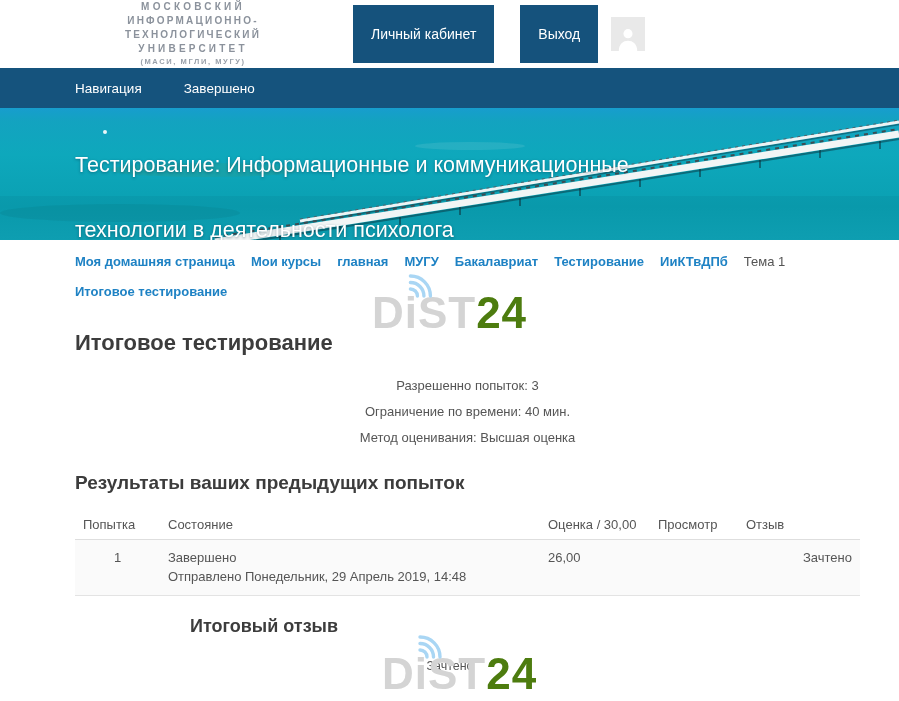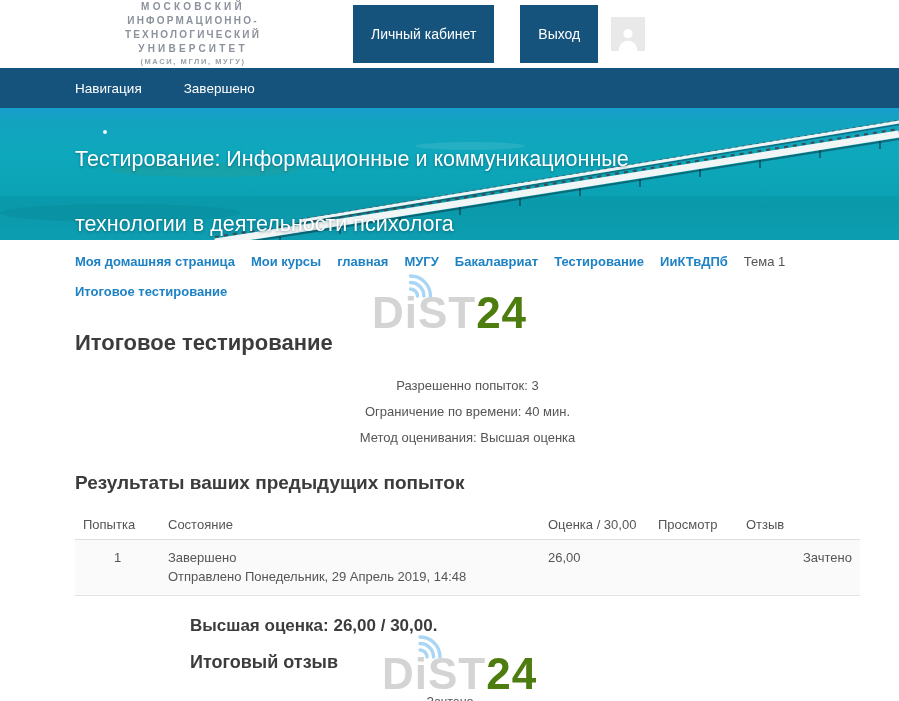--- a/index.html
+++ b/index.html
@@ -21,21 +21,21 @@
             display:flex; align-items:flex-end; justify-content:center; overflow:hidden; }
   .avatar svg { width:26px; height:26px; display:block; }
 
   
   .navbar { height:40px; background:#15537d; display:flex; align-items:center; gap:42px; padding-left:75px; }
   .navbar a { color:#fff; font-size:13.5px; text-decoration:none; cursor:pointer; }
 
   
   .hero { position:relative; height:132px; overflow:hidden; }
   .hero svg.scene { position:absolute; inset:0; width:100%; height:100%; display:block; }
-  .hero-title { position:absolute; left:75px; top:19px; width:668px; color:#fff;
+  .hero-title { position:absolute; left:75px; top:25px; width:668px; color:#fff;
                 font-size:21.5px; font-weight:400; line-height:65px;
                 text-shadow:0 1px 3px rgba(0,45,65,.45); }
 
   
   .content { position:relative; padding:0 39px 0 75px; }
 
   .breadcrumb { padding-top:14px; display:flex; flex-wrap:wrap; column-gap:16px; row-gap:15px;
                 font-size:13px; font-weight:bold; align-items:baseline; }
   .breadcrumb a { color:#1e82c4; text-decoration:none; cursor:pointer;text-align:center; }
   .breadcrumb .crumb-static { color:#545454; font-weight:normal; }
@@ -203,21 +203,20 @@
             <div>Отправлено Понедельник, 29 Апрель 2019, 14:48</div>
           </td>
           <td class="cell-grade">26,00</td>
           <td></td>
           <td class="cell-feedback">Зачтено</td>
         </tr>
       </tbody>
     </table>
 
     <div class="feedback-block">
-      <p class="best-grade">Высшая оценка: 26,00 / 30,00.</p>
       <h4 class="final-feedback-heading">Итоговый отзыв</h4>
 
       <div class="watermark wm-2">
         <svg class="wifi" viewBox="0 0 41 34">
           <g fill="none" stroke="#a9d6f4" stroke-width="3.4" stroke-linecap="round">
             <path d="M 6 23 A 7 7 0 0 1 13 30"></path>
             <path d="M 6 16.5 A 13.5 13.5 0 0 1 19.5 30"></path>
             <path d="M 6 10 A 20 20 0 0 1 26 30"></path>
           </g>
         </svg><span>DiST</span><span class="wm-accent">24</span>

